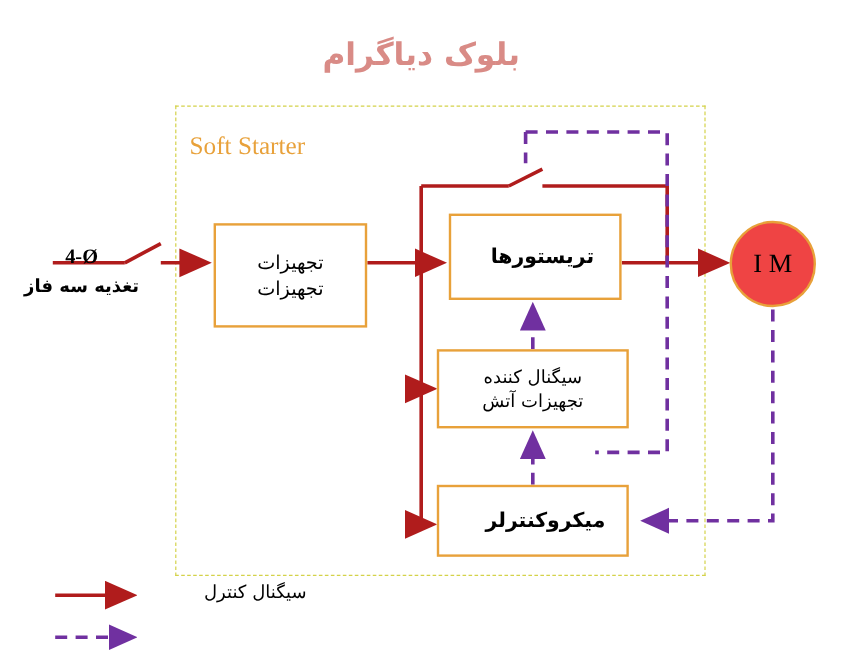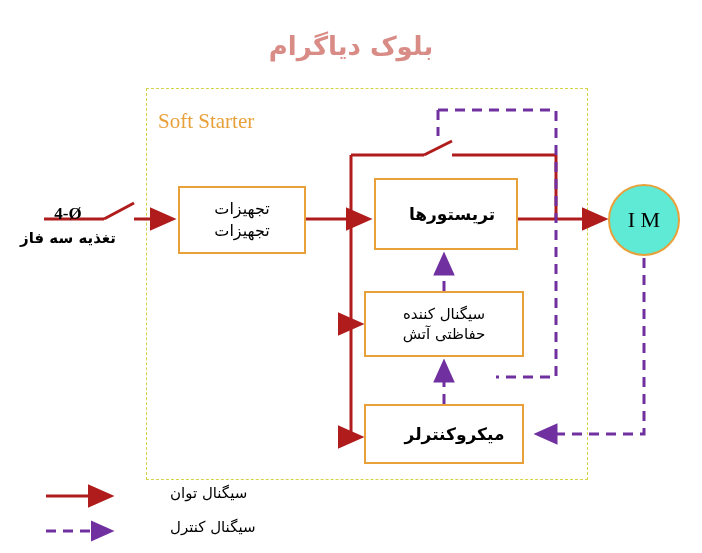--- a/index.html
+++ b/index.html
@@ -63,21 +63,21 @@
     color: #000000;
     line-height: 1.35;
   }
   .box.bold {
     font-weight: bold;
   }
   #box-protection {
     left: 178px;
     top: 186px;
     width: 128px;
-    height: 68px;
+    height: 87px;
     font-size: 16px;
   }
   #box-thyristors {
     left: 374px;
     top: 178px;
     width: 144px;
     height: 72px;
     font-size: 17px;
     font-weight: bold;
     padding-left: 12px;
@@ -99,21 +99,21 @@
     padding-left: 21px;
   }
   .motor {
     position: absolute;
     left: 608px;
     top: 184px;
     width: 72px;
     height: 72px;
     border: 2px solid #e8a13a;
     border-radius: 50%;
-    background: #5eead4;
+    background: #ef4444;
     display: flex;
     align-items: center;
     justify-content: center;
     font-family: "Liberation Serif", serif;
     font-size: 22px;
     color: #000000;
     box-sizing: border-box;
   }
   .supply-label {
     position: absolute;
@@ -247,34 +247,31 @@
     </span>
   </div>
 
   <div class="box bold" id="box-thyristors">
     <span>تریستورها</span>
   </div>
 
   <div class="box" id="box-pulse-gen">
     <span>
       <span>سیگنال کننده</span><br>
-      <span>حفاظتی آتش</span>
+      <span>تجهیزات آتش</span>
     </span>
   </div>
 
   <div class="box bold" id="box-microcontroller">
     <span>میکروکنترلر</span>
   </div>
 
   <div class="motor">
     <span>I M</span>
   </div>
 
   <div class="legend">
-    <div class="legend-row">
-      <span class="legend-text">سیگنال توان</span>
-    </div>
     <div class="legend-row">
       <span class="legend-text">سیگنال کنترل</span>
     </div>
   </div>
 
 </div>
 
 </body></html>

